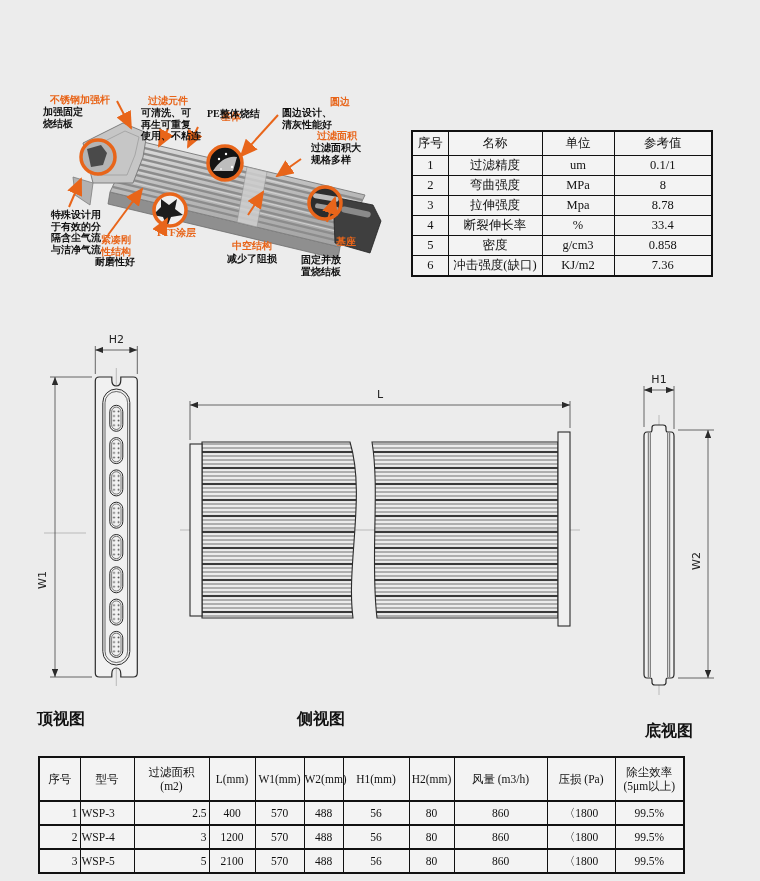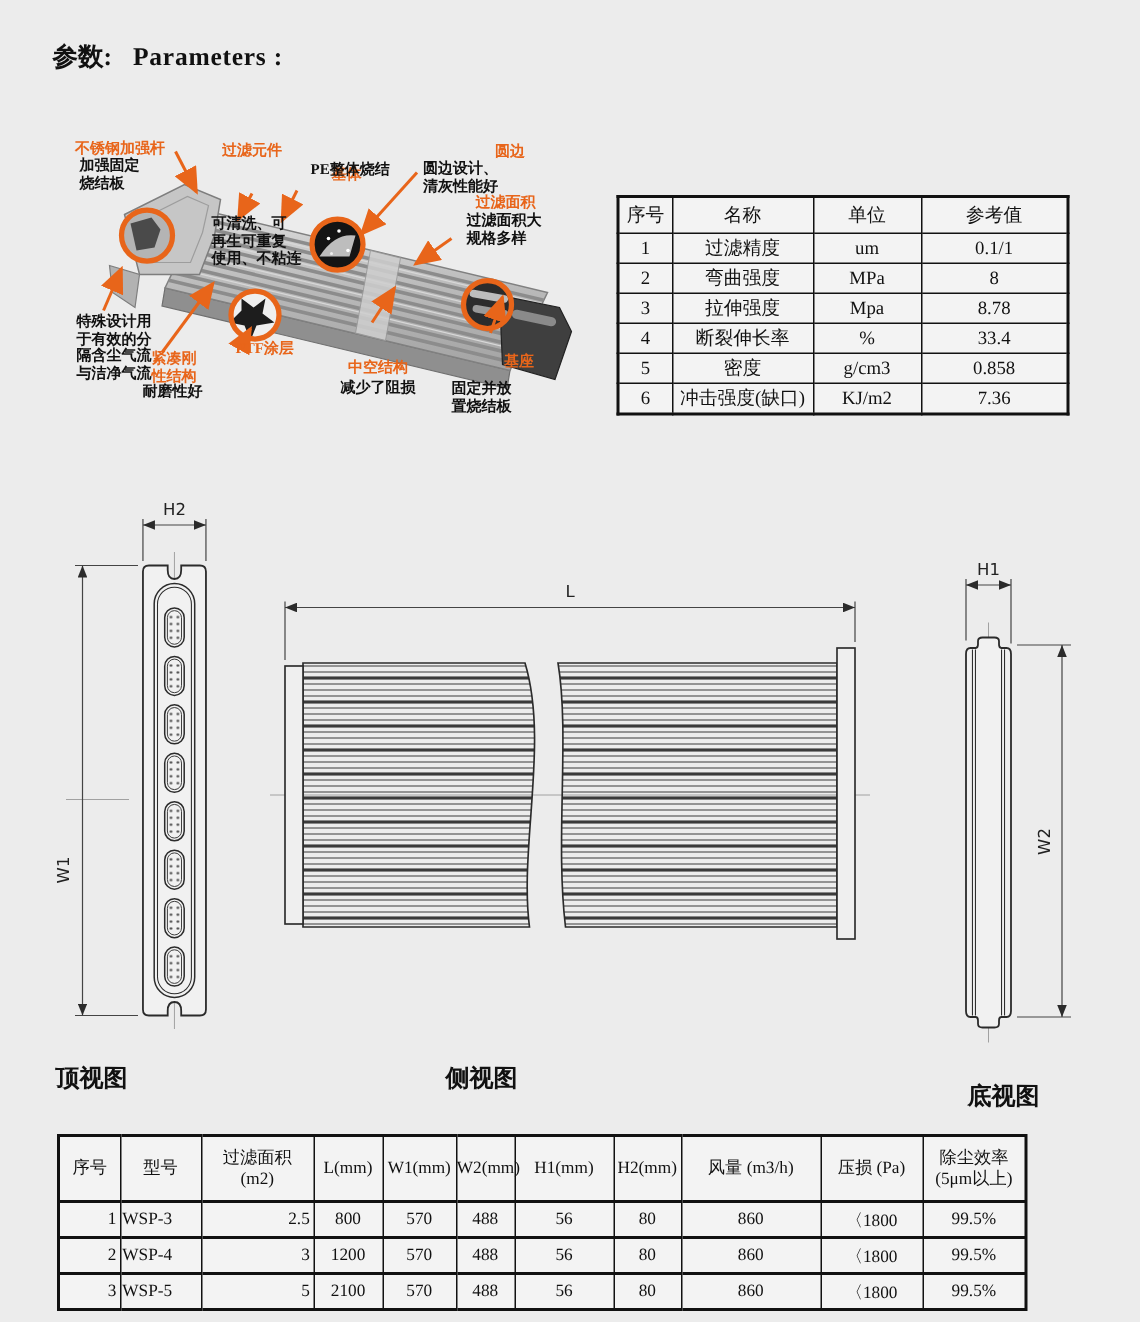--- a/index.html
+++ b/index.html
@@ -37,23 +37,20 @@
   .stable th{height:42px;line-height:14px;}
   .stable td{height:22px;}
   .stable td.al-r{text-align:right;padding-right:2px;}
   .stable td.al-l{text-align:left;padding-left:1px;}
 </style>
 </head>
 <body>
 
 <div class="page">
 
-  <div class="abs title">
-    <span>参数:</span><span class="en">Parameters :</span>
-  </div>
 
   <div class="abs product">
     <svg width="365" height="215" viewBox="0 0 365 215">
       <defs>
         <linearGradient id="plateG" x1="0" y1="0" x2="0" y2="1">
           <stop offset="0" stop-color="#dcdcdc"></stop>
             <stop offset="0.5" stop-color="#b9b9b9"></stop>
             <stop offset="1" stop-color="#a3a3a3"></stop>
         </linearGradient>
         <marker id="oarr" markerWidth="9" markerHeight="8" refX="8" refY="4" orient="auto">
@@ -128,24 +125,24 @@
         <line x1="34" y1="122" x2="46" y2="94"></line>
         <line x1="73" y1="150" x2="107" y2="104"></line>
         <line x1="127" y1="143" x2="132" y2="134"></line>
         <line x1="213" y1="130" x2="228" y2="107"></line>
         <line x1="292" y1="137" x2="300" y2="113"></line>
       </g>
     </svg>
 
     
     <div class="callout orange pre" style="left:15px;top:9px;">不锈钢加强杆</div>
-    <div class="callout pre" style="left:18px;top:21px;font-family:Liberation Mono, monospace;">加强固定
+    <div class="callout pre" style="left:8px;top:21px;">加强固定
 烧结板</div>
     <div class="callout orange pre" style="left:113px;top:10px;">过滤元件</div>
-    <div class="callout pre" style="left:106px;top:22px;margin-top:37px;">可清洗、可
+    <div class="callout pre" style="left:106px;top:22px;">可清洗、可
 再生可重复
 使用、不粘连</div>
     <div class="callout orange pre" style="left:186px;top:26px;">基体</div>
     <div class="callout pre" style="left:172px;top:23px;">PE整体烧结</div>
     <div class="callout orange pre" style="left:260px;top:11px;padding-left:35px;">圆边</div>
     <div class="callout pre" style="left:247px;top:22px;">圆边设计、
 清灰性能好</div>
     <div class="callout orange pre" style="left:282px;top:45px;">过滤面积</div>
     <div class="callout pre" style="left:276px;top:57px;">过滤面积大
 规格多样</div>
@@ -337,21 +334,21 @@
             <th class="pre">压损 (Pa)</th>
             <th class="pre">除尘效率
 (5μm以上)</th>
           </tr>
         </thead>
         <tbody>
           <tr>
             <td class="al-r">1</td>
             <td class="al-l">WSP-3</td>
             <td class="al-r">2.5</td>
-            <td>800</td>
+            <td>400</td>
             <td>570</td>
             <td>488</td>
             <td>56</td>
             <td>80</td>
             <td>860</td>
             <td>〈1800</td>
             <td>99.5%</td>
           </tr>
           <tr>
             <td class="al-r">2</td>

